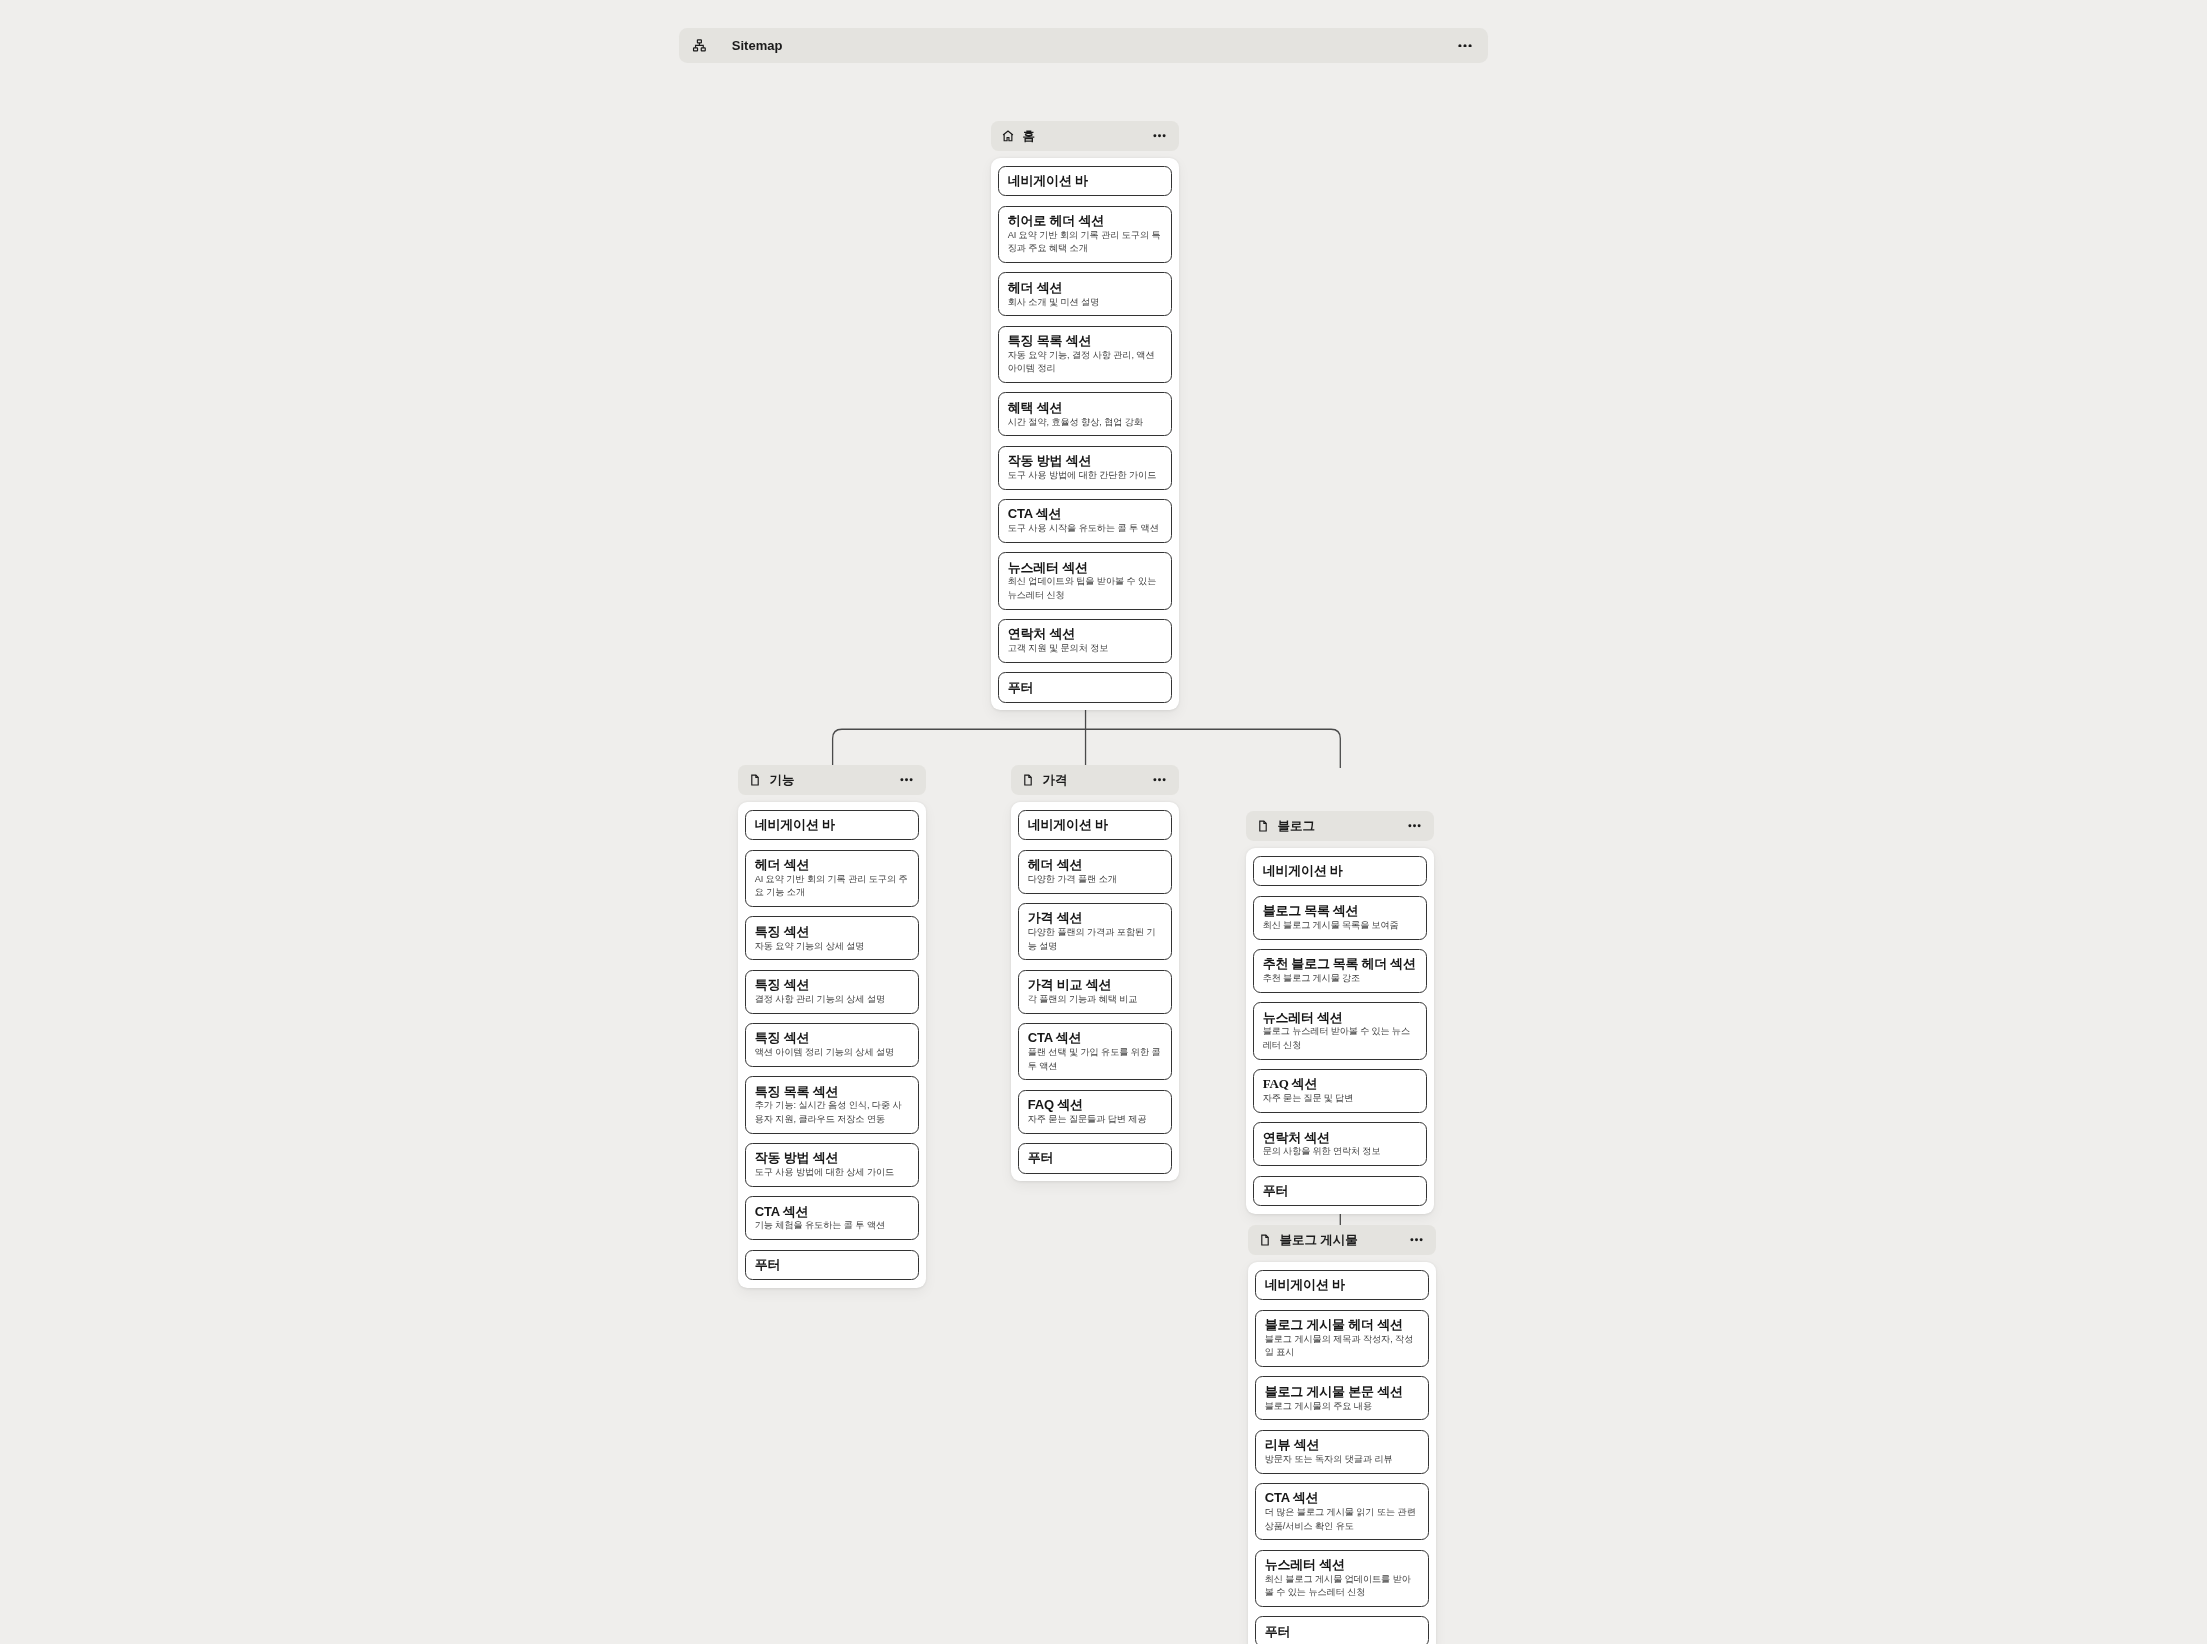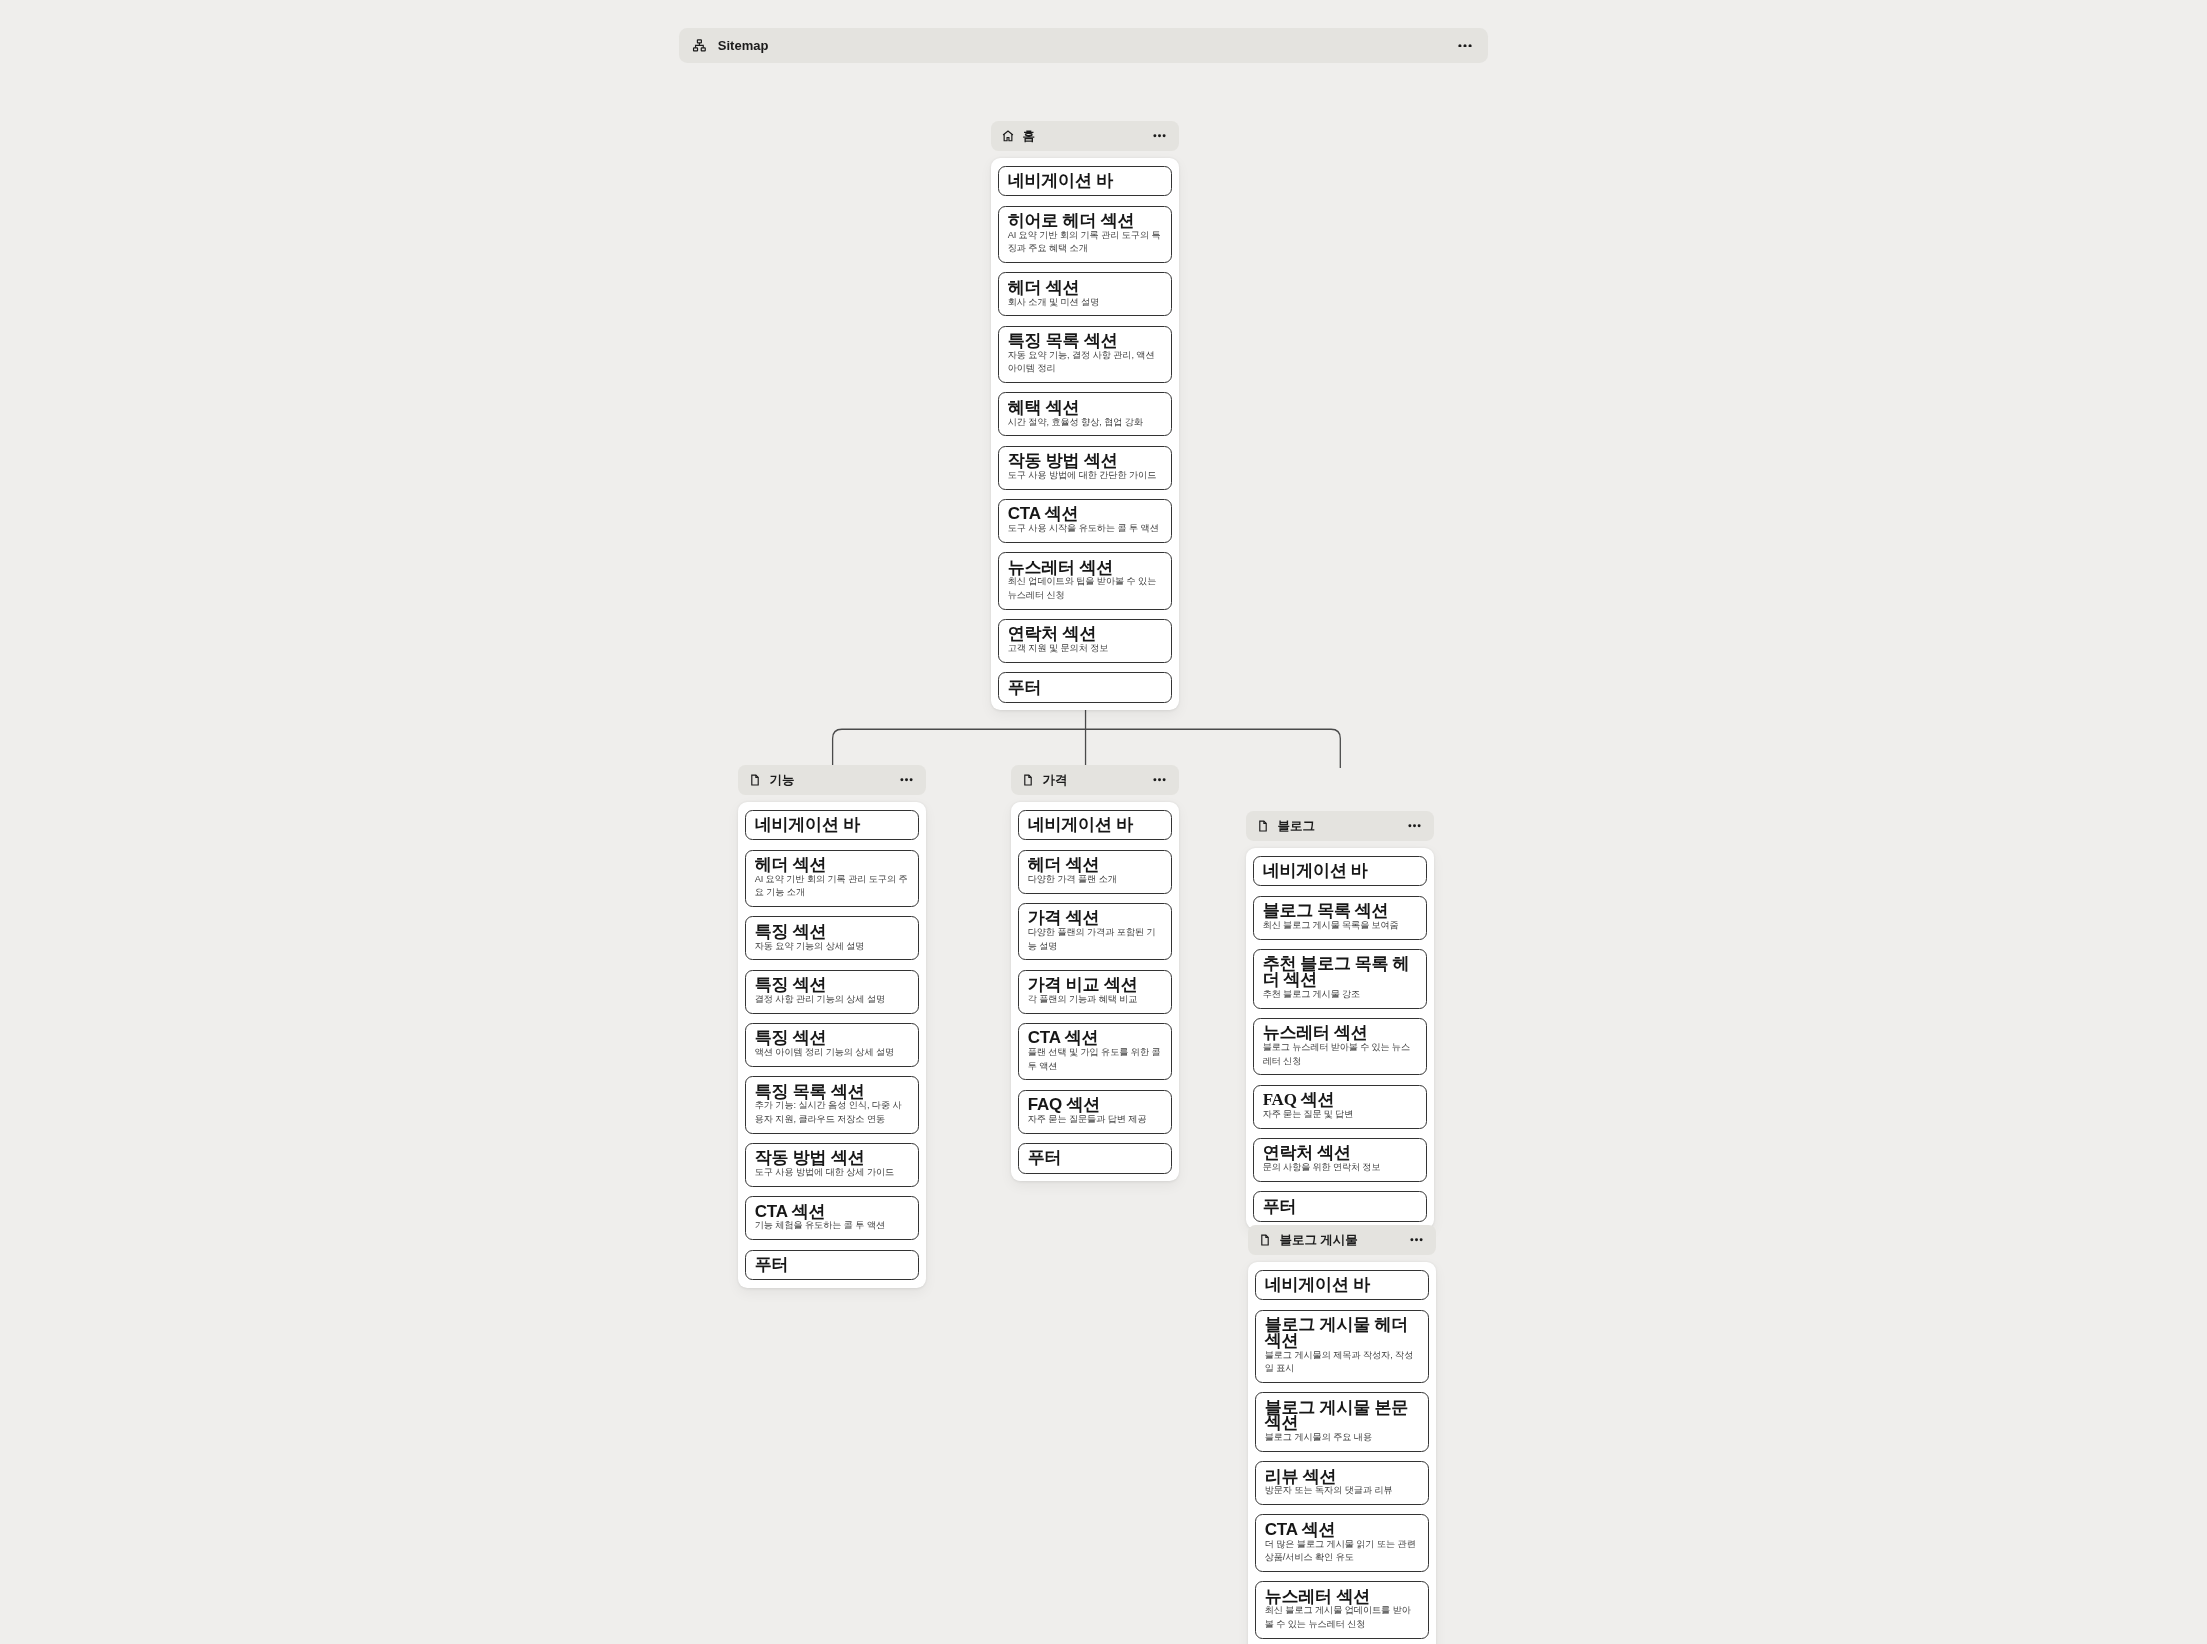--- a/index.html
+++ b/index.html
@@ -9,21 +9,21 @@
     font-family:"Liberation Sans","DejaVu Sans",sans-serif;
     position:relative; overflow:hidden;
     color:#1b1b1b;
   }
   .topbar{
     position:absolute; left:679px; top:28px; width:809px; height:35px;
     background:#e4e3df; border-radius:8.3px;
     display:flex; align-items:center; justify-content:space-between;
     padding:0 13px; z-index:2;
   }
-  .topbar-left{ display:flex; align-items:center; gap:11px; }
+  .topbar-left{ display:flex; align-items:center; gap:25px; }
   .topbar-title{ font-size:13px; font-weight:700; color:#1b1b1b; }
   .icon{ display:inline-flex; align-items:center; justify-content:center; color:#1b1b1b; }
   .icon svg{ display:block; }
   .menu-btn{
     border:0; background:transparent; cursor:pointer; color:#2b2b2b;
     display:flex; align-items:center; padding:2.8px;
   }
   .connectors{ position:absolute; left:0; top:0; z-index:0; }
   .page-card{ position:absolute; width:188px; z-index:1; }
   .chip{
@@ -36,21 +36,21 @@
   .card-body{
     margin-top:7.4px; background:#ffffff; border-radius:9.2px; padding:7.4px;
     box-shadow:0 0.9px 2.8px rgba(0,0,0,.08), 0 4.6px 13px rgba(0,0,0,.05);
   }
   .sections{ display:flex; flex-direction:column; gap:9.2px; }
   .sec{
     border:1.4px solid #333333; border-radius:7.4px; background:#ffffff;
     padding:6.5px 8.3px; min-height:30px;
   }
   .sec-title{
-    font-size:17px; font-weight:700; color:#161616;
+    font-size:13px; font-weight:700; color:#161616;
     line-height:15.7px; letter-spacing:-0.2px;
   }
   .sec-desc{
     margin-top:0; font-size:9.2px; line-height:13.4px;
     color:#3c3c3c; letter-spacing:-0.1px;
   }
 </style>
 </head>
 <body>
 

